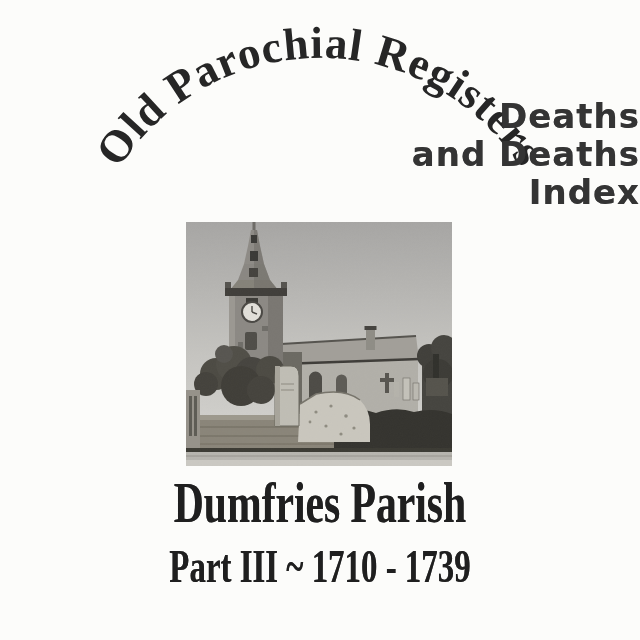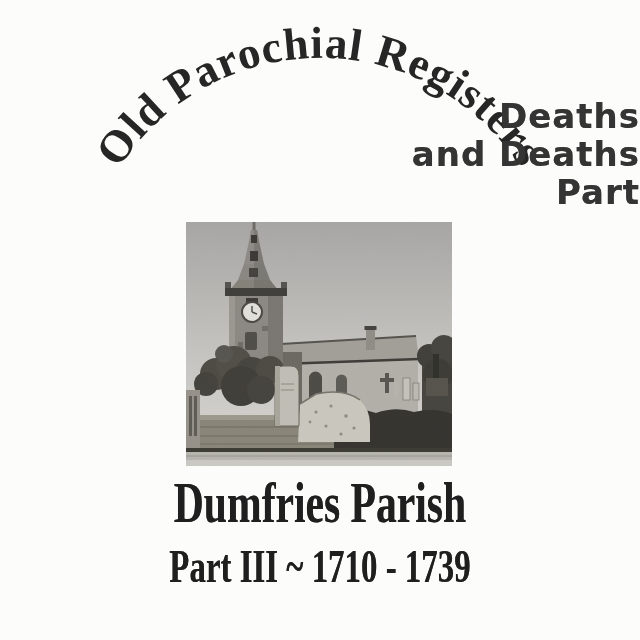--- a/index.html
+++ b/index.html
@@ -72,21 +72,21 @@
       <path id="arcPath" d="M 118 170 A 238 238 0 0 1 522 170" fill="none"></path>
     </defs>
     <text class="arc-text" text-anchor="middle">
       <textPath href="#arcPath" startOffset="50%">Old Parochial Registers</textPath>
     </text>
   </svg>
 
   <div class="subtitle">
     <div>Deaths</div>
     <div>and Deaths</div>
-    <div>Part</div>
+    <div>Index</div>
   </div>
 
   <div class="photo">
     <svg viewBox="0 0 266 244" width="266" height="244">
       <defs>
         <linearGradient id="sky" x1="0" y1="0" x2="0" y2="1">
           <stop offset="0" stop-color="#a7a6a4"></stop>
           <stop offset="0.55" stop-color="#c6c5c1"></stop>
           <stop offset="1" stop-color="#d8d7d3"></stop>
         </linearGradient>

